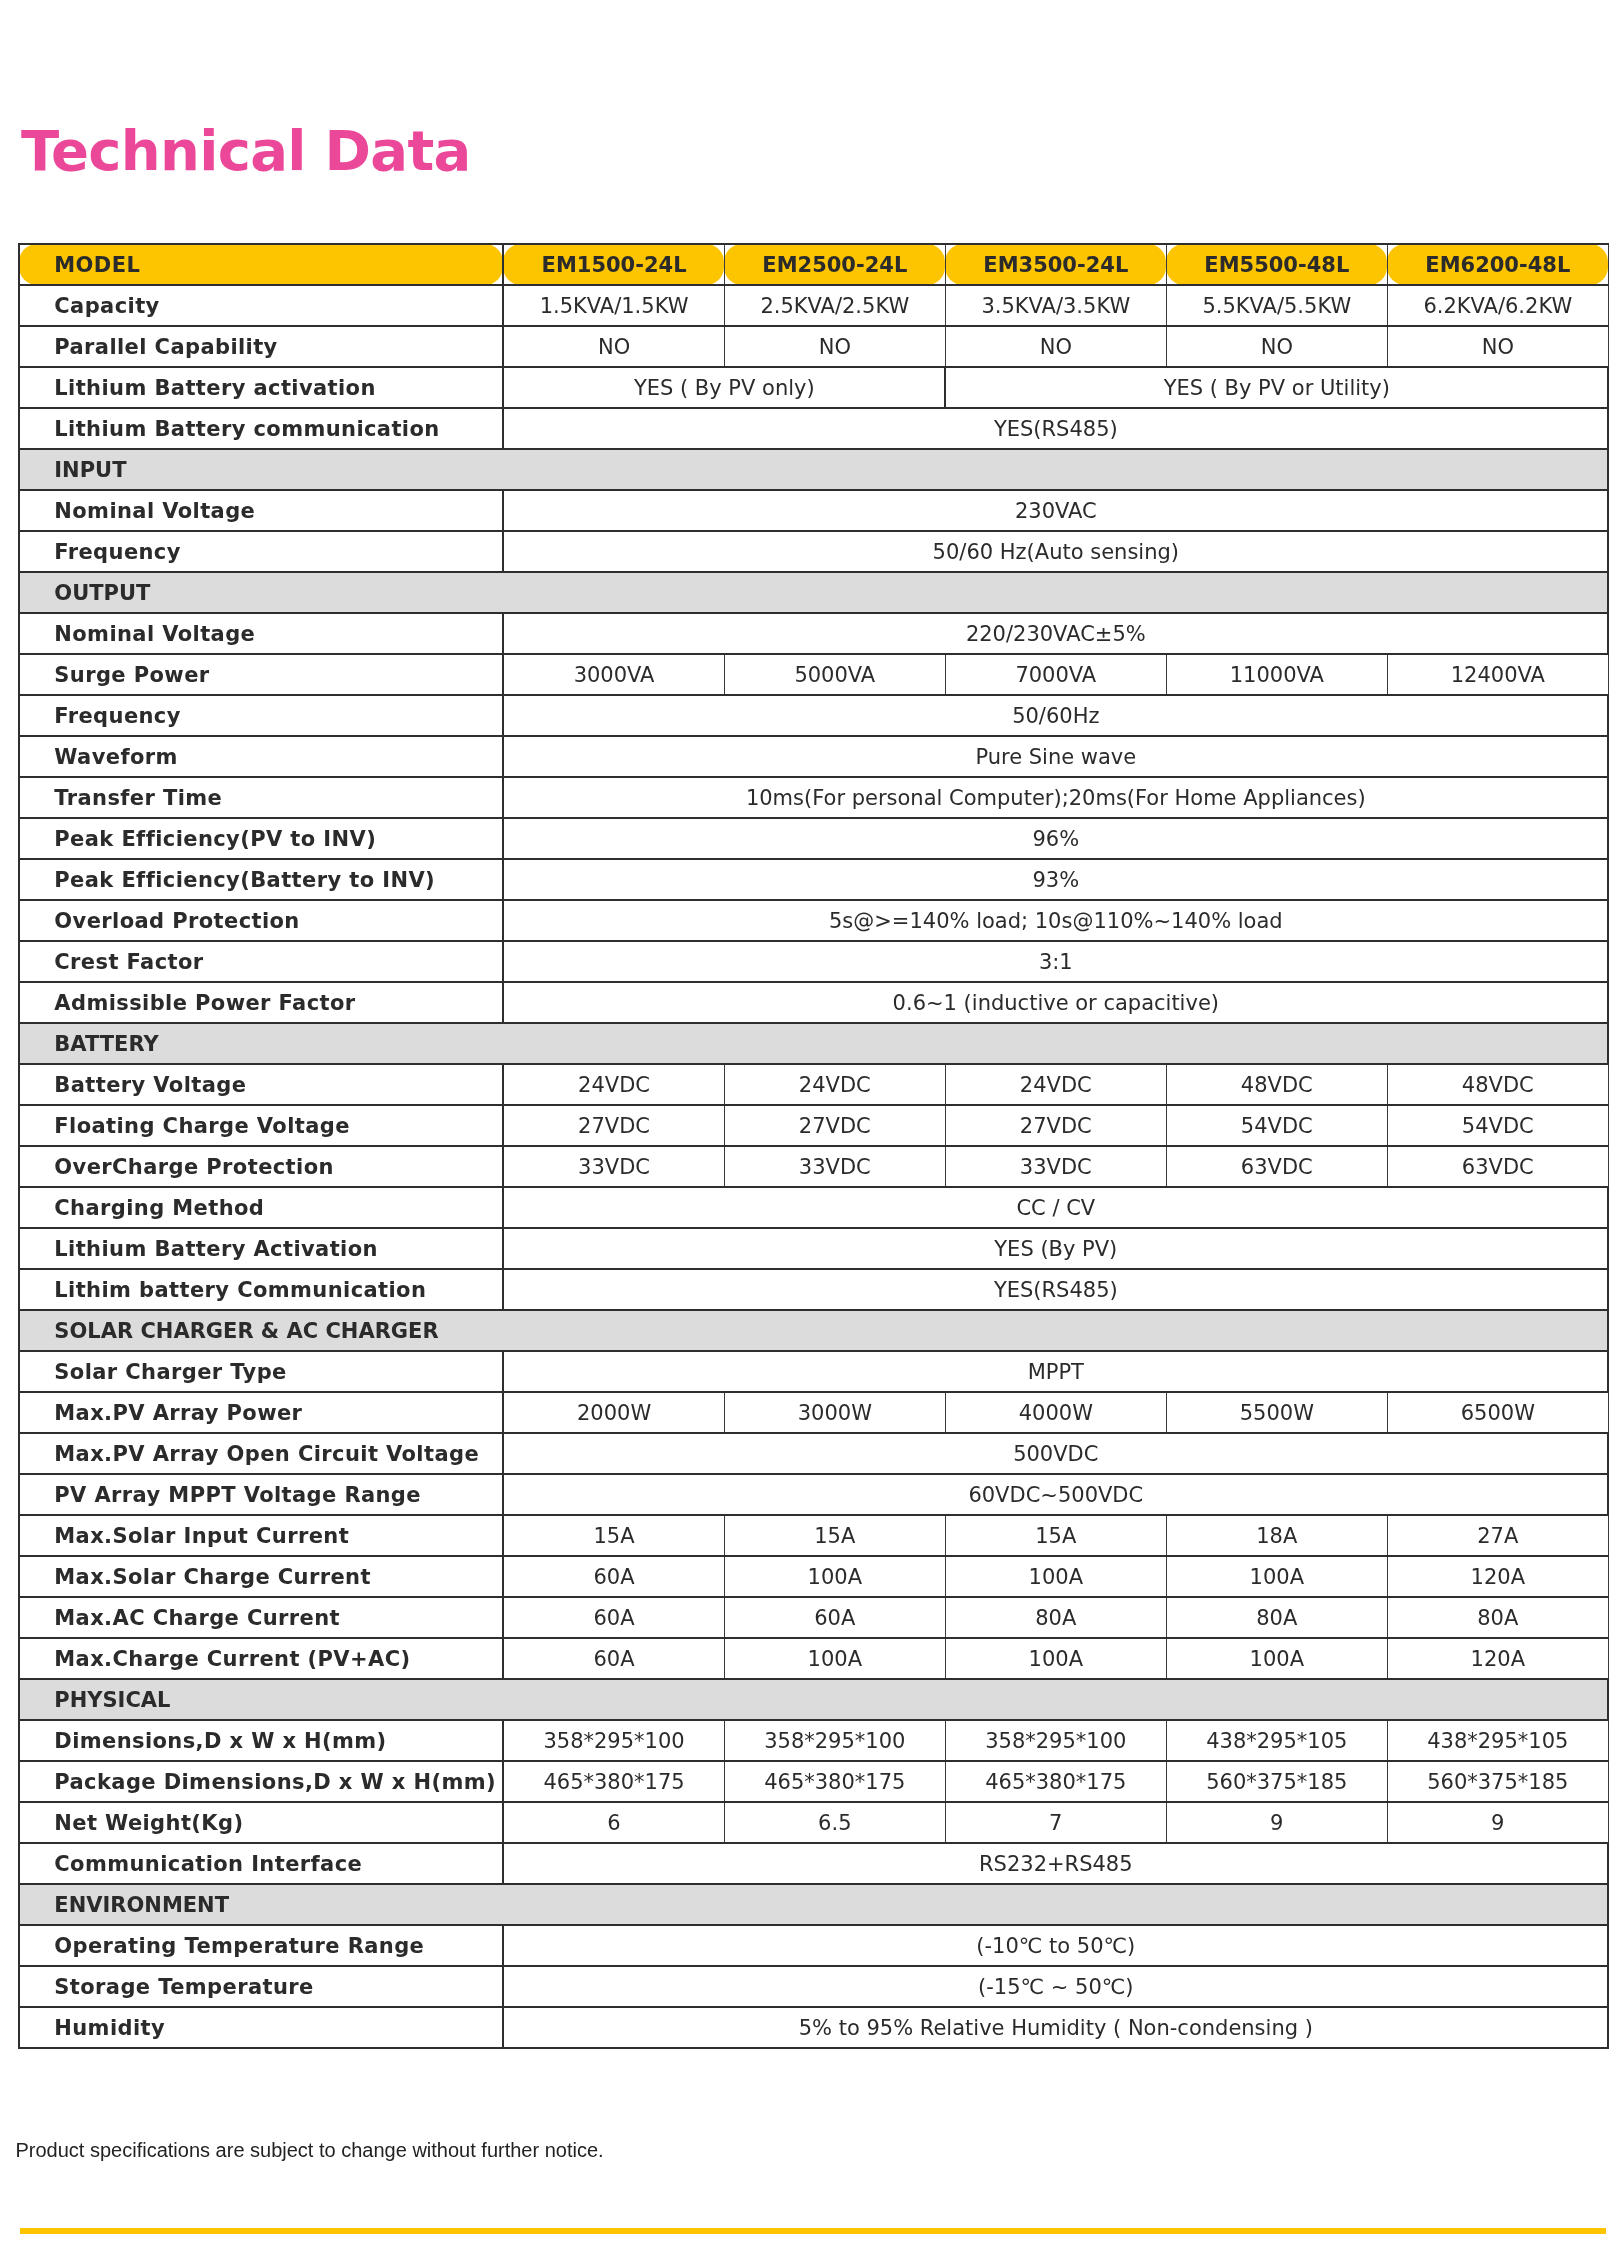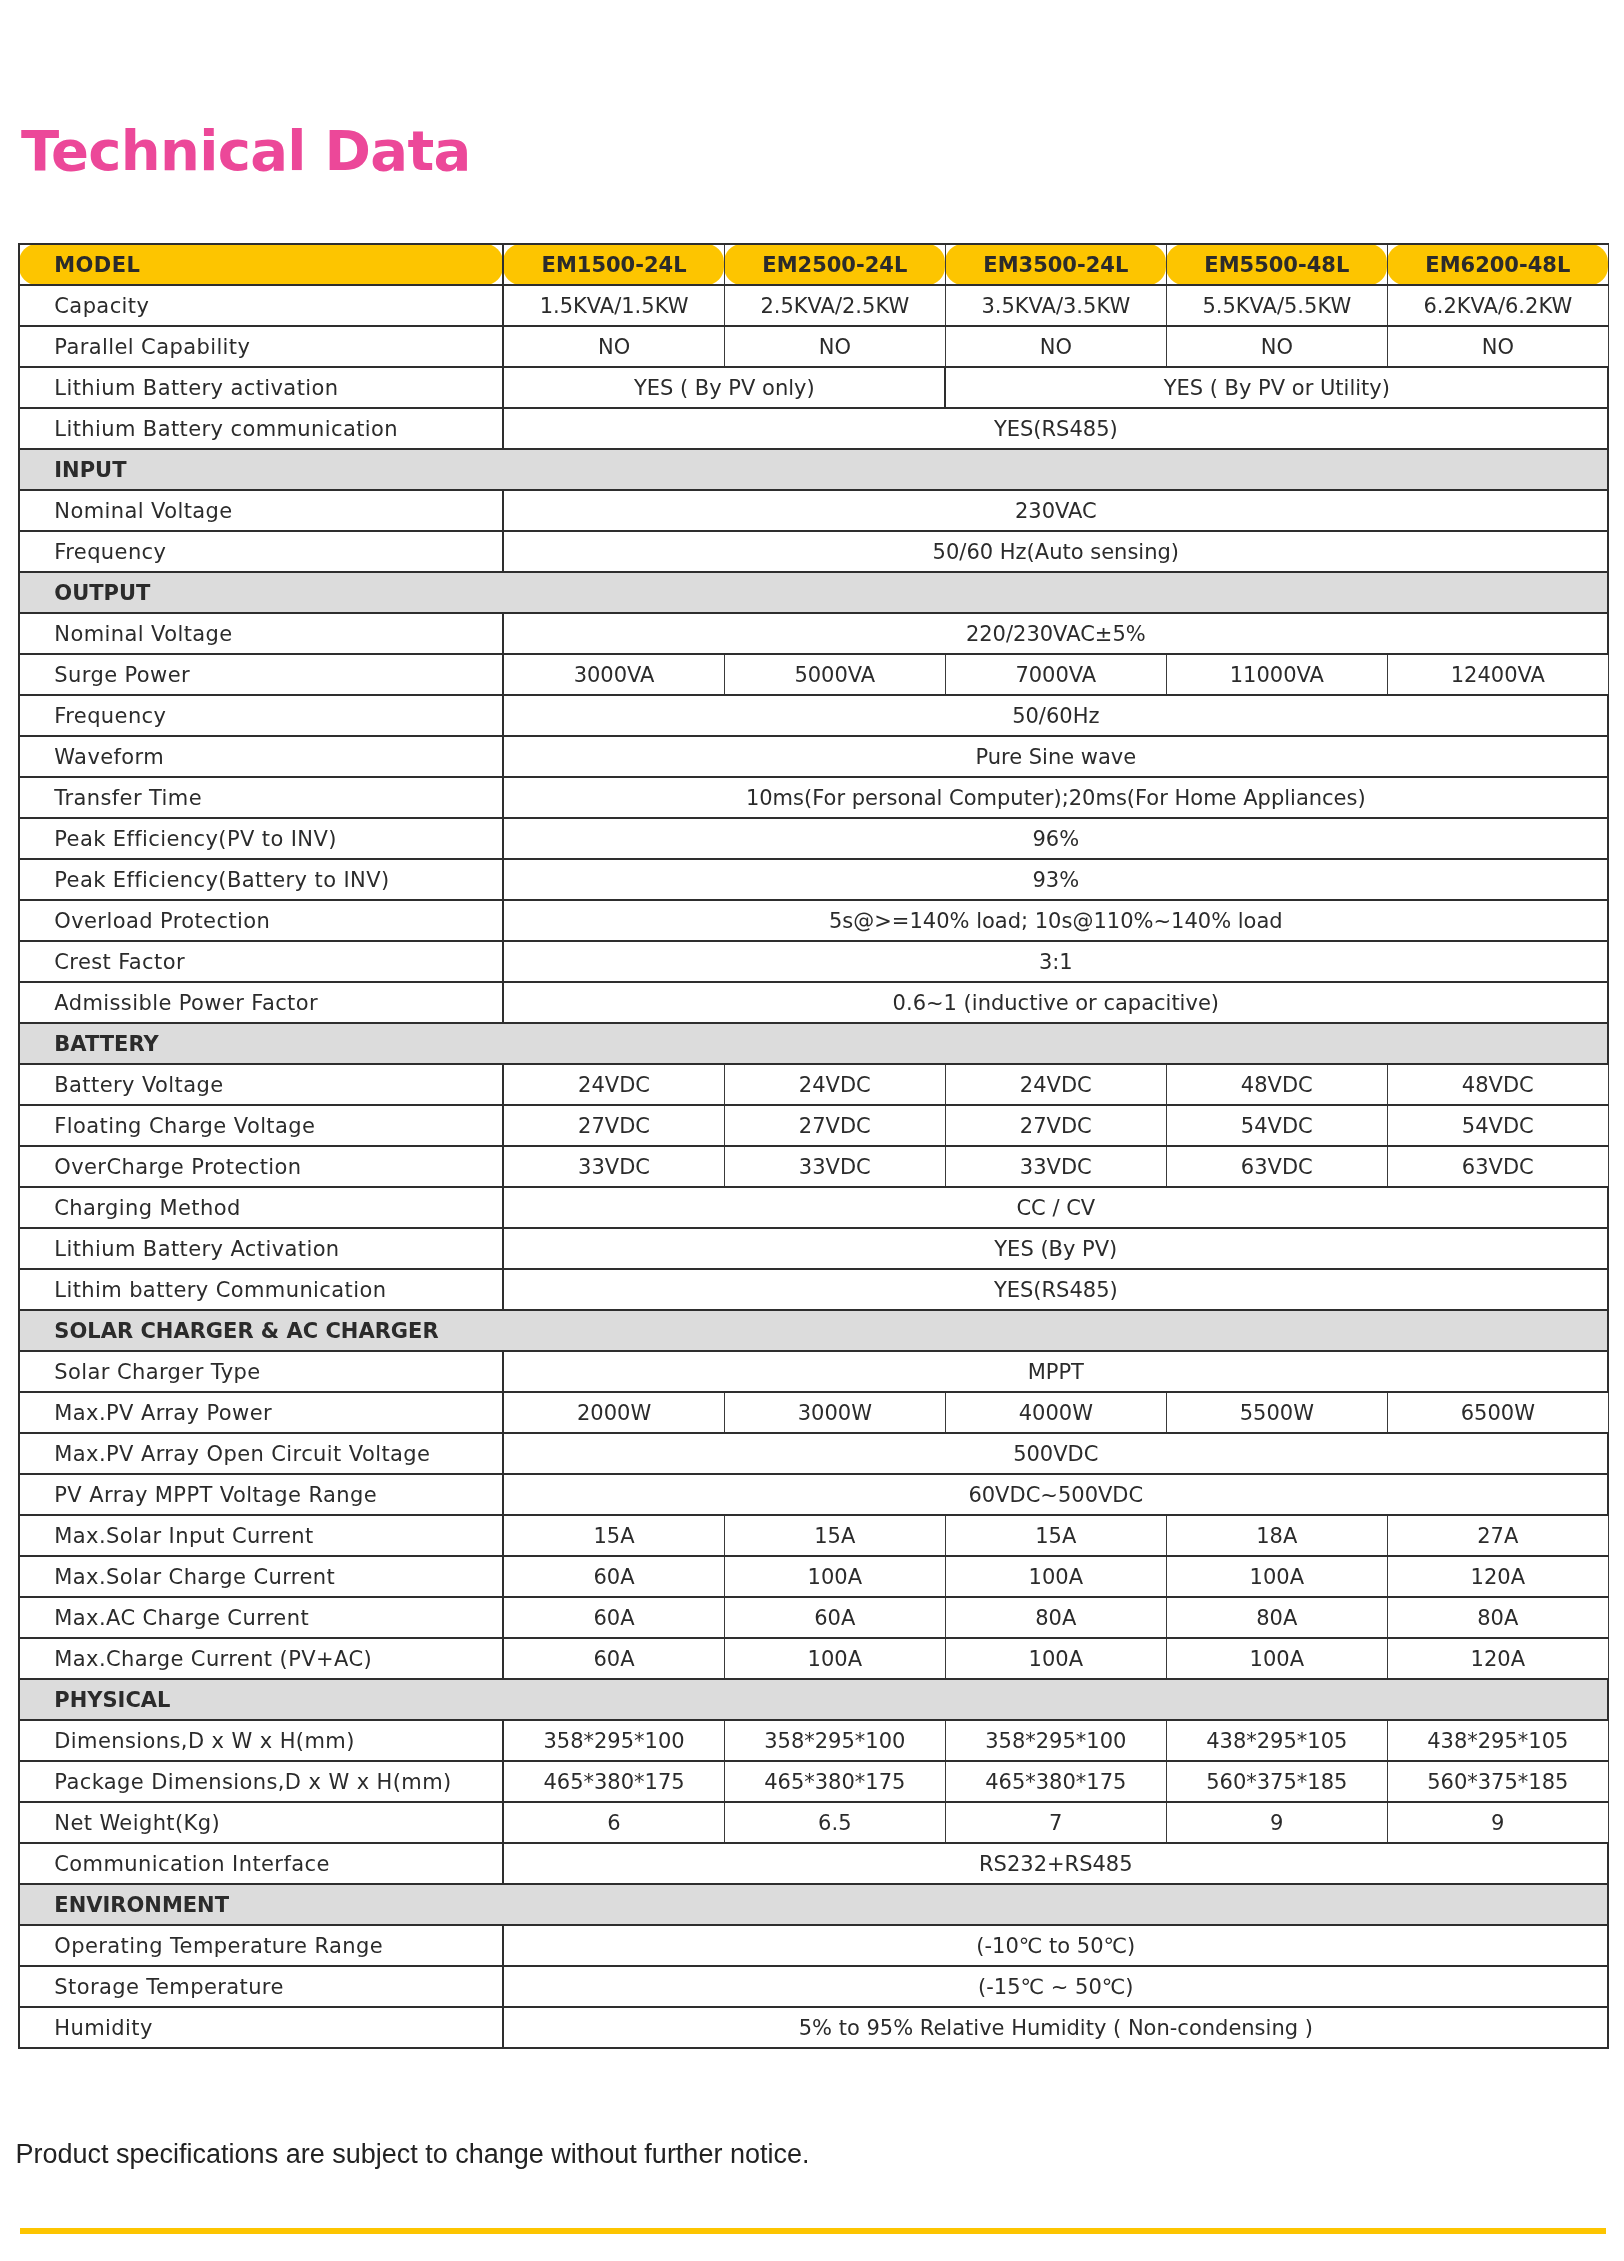--- a/index.html
+++ b/index.html
@@ -9,26 +9,26 @@
            font-family: "DejaVu Sans", sans-serif; font-weight: bold;
            font-size: 56px; letter-spacing: -0.7px; color: #ec4899; }
   table.spec { position: absolute; left: 18.3px; top: 243px; width: 1588px;
                border-collapse: collapse; table-layout: fixed; }
   table.spec col.label { width: 484px; }
   table.spec col.m { width: 221px; }
   table.spec td { height: 39px; border: 2.1px solid #2e2e2e; padding: 0;
                   font-size: 21px; text-align: center; vertical-align: middle;
                   color: #2b2b2b; font-family: "DejaVu Sans", sans-serif; }
   table.spec td.inner { border-left: 1.4px solid #3a3a3a; border-right: 1.4px solid #3a3a3a; }
-  table.spec td.lbl { text-align: left; padding-left: 34px; letter-spacing: 0.4px; }
+  table.spec td.lbl { text-align: left; padding-left: 34px; letter-spacing: 0.4px; font-weight: bold; }
   table.spec tr.head td { background: #fdc500; font-weight: bold; font-size: 21px; border-radius: 18px; }
   table.spec tr.section td { background: #dcdcdc; text-align: left; padding-left: 34px;
                              font-weight: bold; }
   .notice { position: absolute; left: 15.5px; top: 2139px; margin: 0;
-            font-family: "Liberation Sans", sans-serif; font-size: 27px; color: #222; }
+            font-family: "Liberation Sans", sans-serif; font-size: 20px; color: #222; }
   .footer-line { position: absolute; left: 20px; top: 2228px; width: 1586px; height: 5.6px;
                  background: #fdc500; }
 </style>
 </head>
 <body>
 
 <h1 class="title">Technical Data</h1>
 
 <table class="spec">
   <colgroup>

